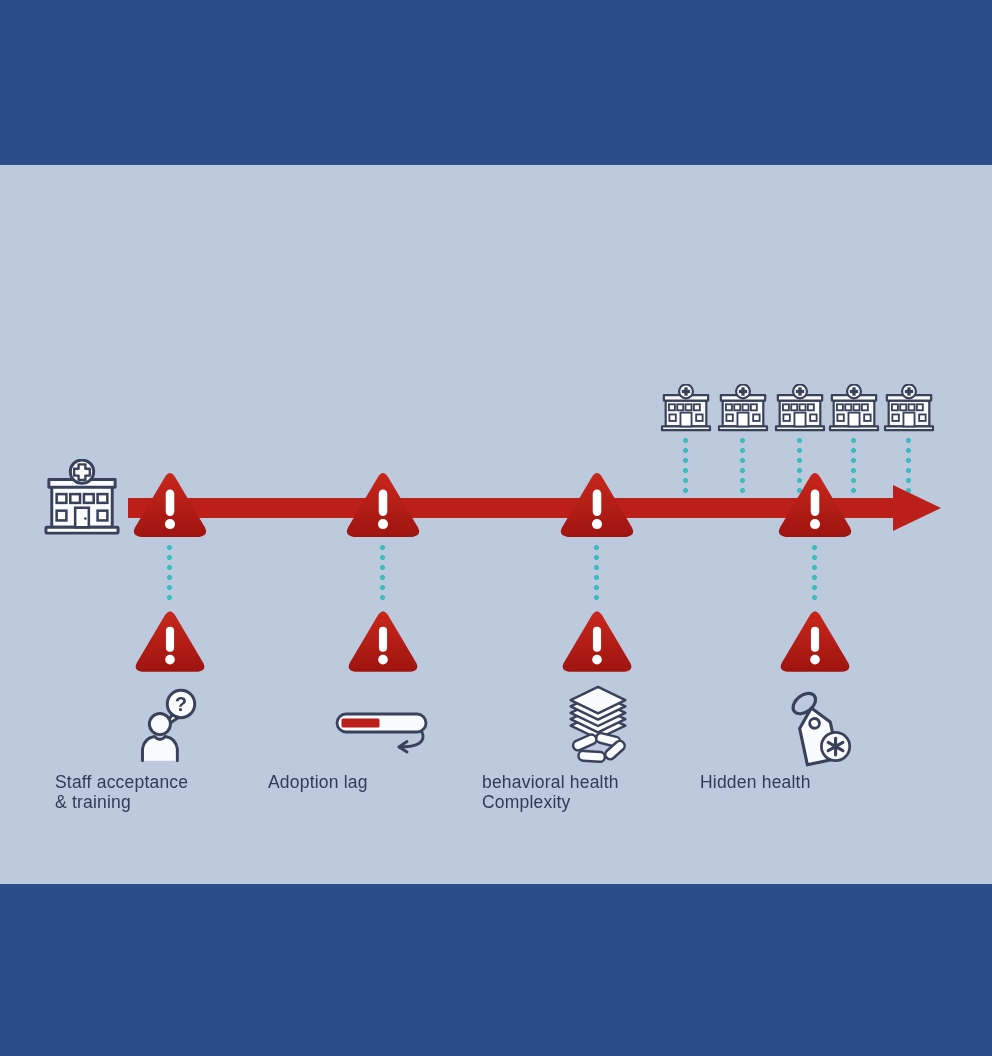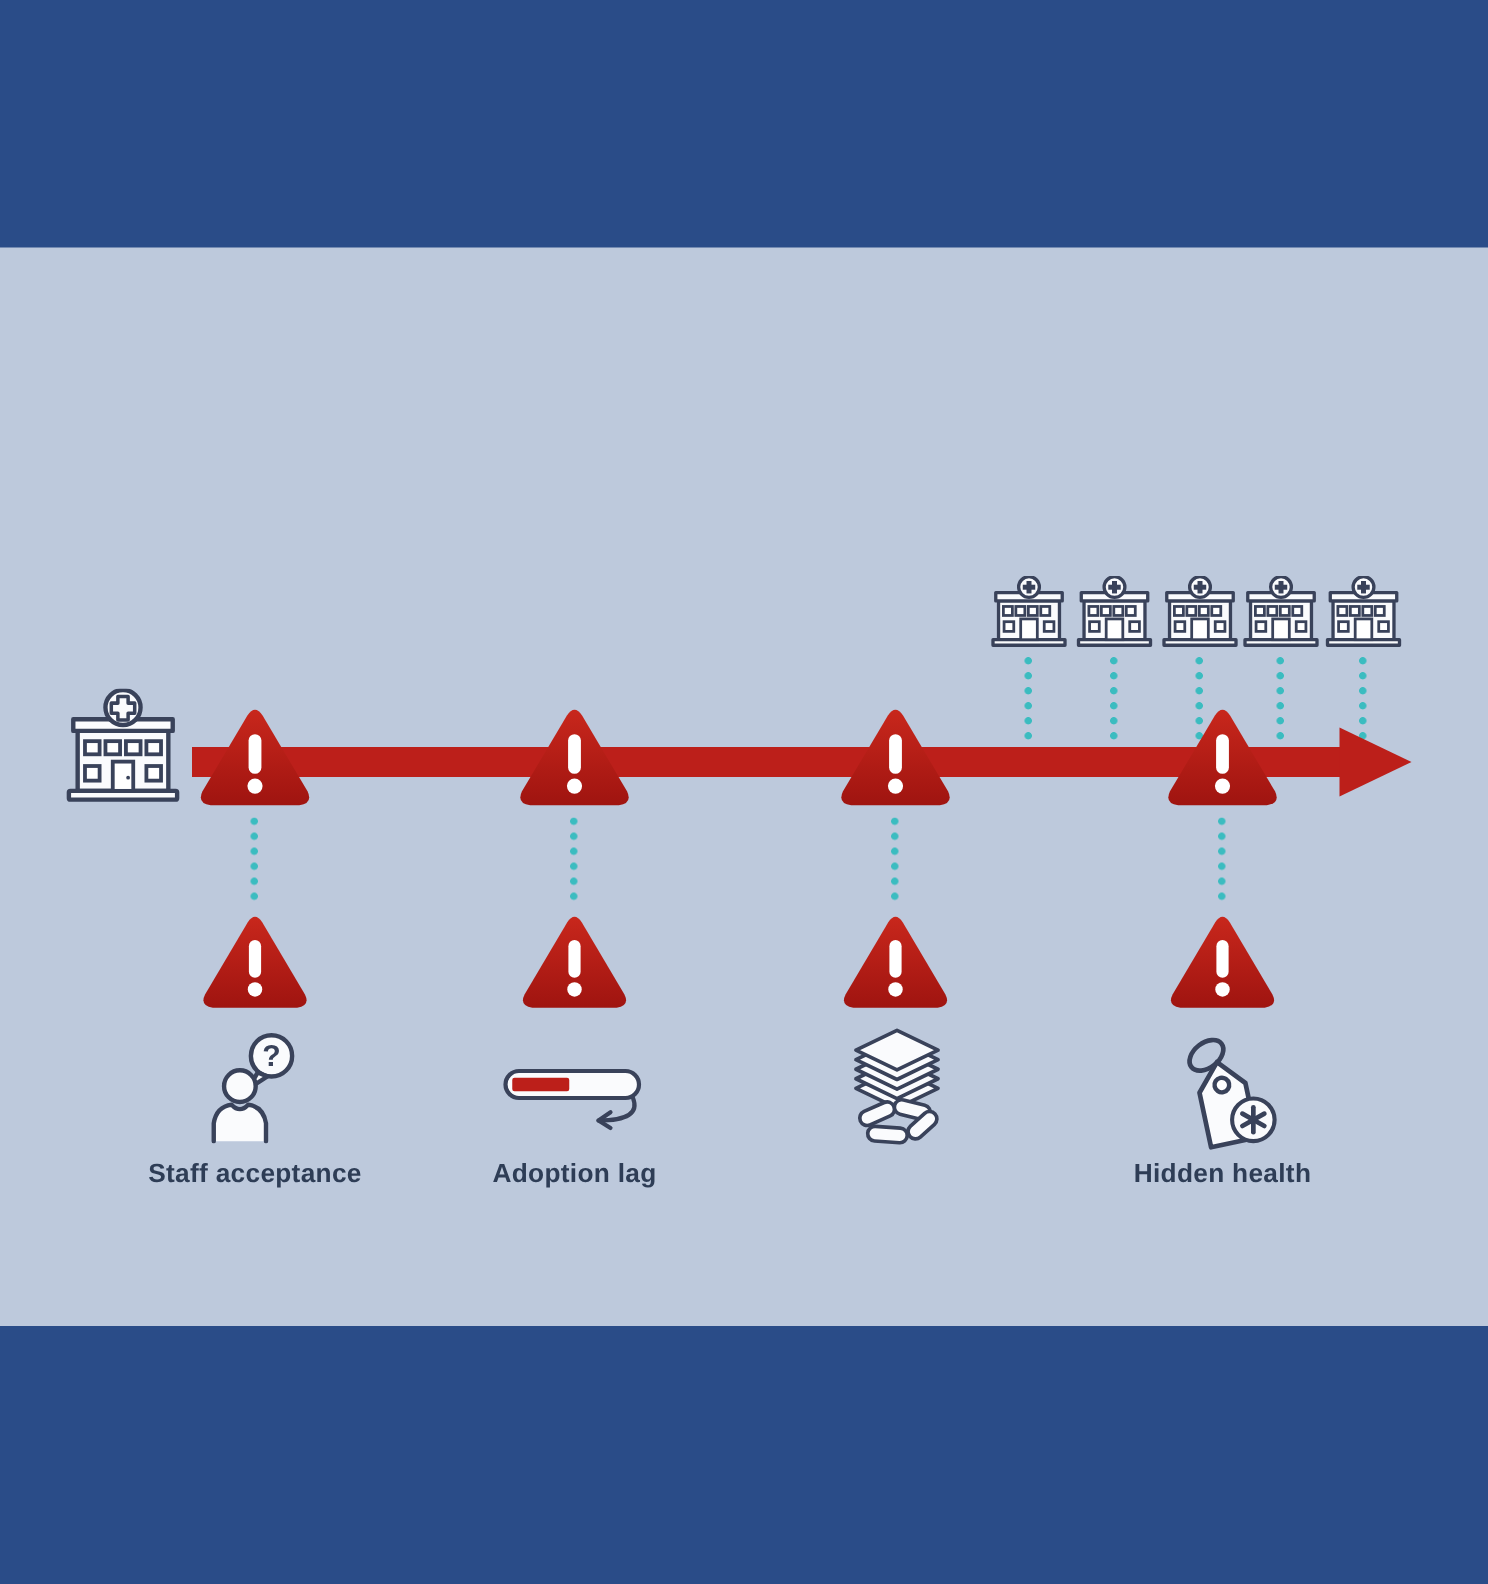--- a/index.html
+++ b/index.html
@@ -16,21 +16,21 @@
   
   .vdots{position:absolute;width:5px;z-index:1;
     background-image:radial-gradient(circle at 2.5px 2.5px, #3bbcc0 2.2px, rgba(0,0,0,0) 2.7px);
     background-size:5px 10px;background-repeat:repeat-y;}
   
   .tri-line{position:absolute;top:470px;width:78px;height:70px;z-index:3;}
   .tri-low{position:absolute;top:608px;width:74px;height:67px;z-index:3;}
   .m-icon{position:absolute;z-index:3;}
   .m-label{
     position:absolute;top:772px;width:230px;z-index:3;
-    text-align:center;font-size:17.5px;font-weight:bold;line-height:20px;
+    font-size:17.5px;font-weight:normal;line-height:20px;
     color:#2e3d56;letter-spacing:.2px;
   }
   .hosp-big{position:absolute;left:40px;top:459px;width:84px;height:78px;z-index:3;}
   .hosp-sm{position:absolute;top:384px;width:54px;height:48px;z-index:3;}
   svg{display:block;}
 </style>
 </head>
 <body>
 
 <svg width="0" height="0" style="position:absolute" aria-hidden="true">
@@ -177,20 +177,21 @@
     </svg>
   <div class="vdots" style="left:167px;top:545px;height:56px"></div>
   <svg class="tri-low" style="left:133px" viewBox="0 0 100 90">
       <use href="#warn-triangle"></use>
     </svg>
   <svg class="m-icon" style="left:137px;top:687px;width:66px;height:76px" viewBox="0 0 72 82">
       <use href="#person-question"></use>
     </svg>
   <div class="m-label" style="left:55px">
     <span style="display:block">Staff acceptance</span>
+    <span style="display:block">&amp; training</span>
   </div>
 </div>
 
 <div>
   <svg class="tri-line" style="left:344px" viewBox="0 0 100 90">
       <use href="#warn-triangle"></use>
     </svg>
   <div class="vdots" style="left:380px;top:545px;height:56px"></div>
   <svg class="tri-low" style="left:346px" viewBox="0 0 100 90">
       <use href="#warn-triangle"></use>
@@ -209,20 +210,22 @@
       <use href="#warn-triangle"></use>
     </svg>
   <div class="vdots" style="left:594px;top:545px;height:56px"></div>
   <svg class="tri-low" style="left:560px" viewBox="0 0 100 90">
       <use href="#warn-triangle"></use>
     </svg>
   <svg class="m-icon" style="left:558px;top:683px;width:80px;height:88px" viewBox="0 0 80 90">
       <use href="#doc-stack"></use>
     </svg>
   <div class="m-label" style="left:482px">
+    <span style="display:block">behavioral health</span>
+    <span style="display:block">Complexity</span>
   </div>
 </div>
 
 <div>
   <svg class="tri-line" style="left:776px" viewBox="0 0 100 90">
       <use href="#warn-triangle"></use>
     </svg>
   <div class="vdots" style="left:812px;top:545px;height:56px"></div>
   <svg class="tri-low" style="left:778px" viewBox="0 0 100 90">
       <use href="#warn-triangle"></use>

